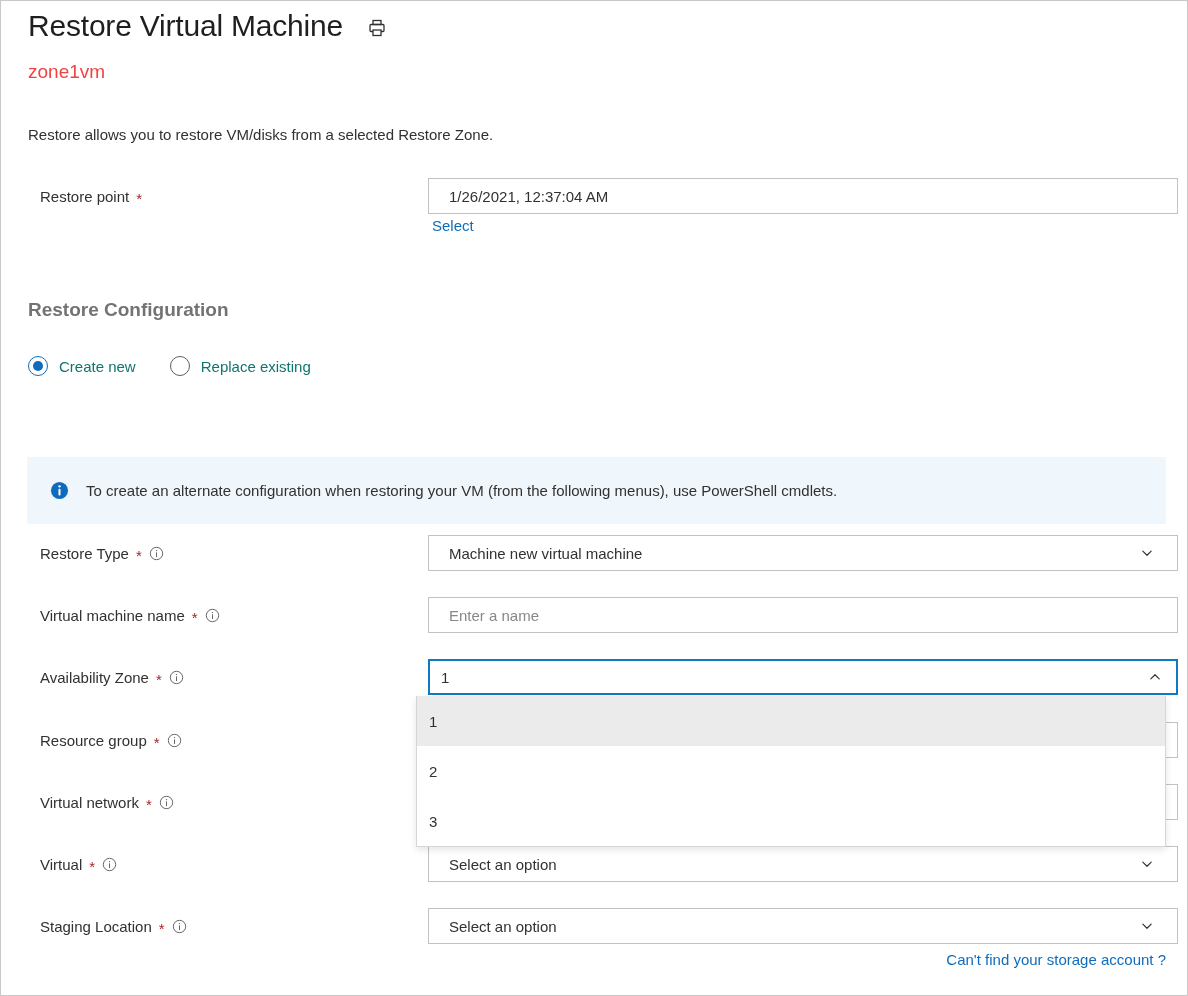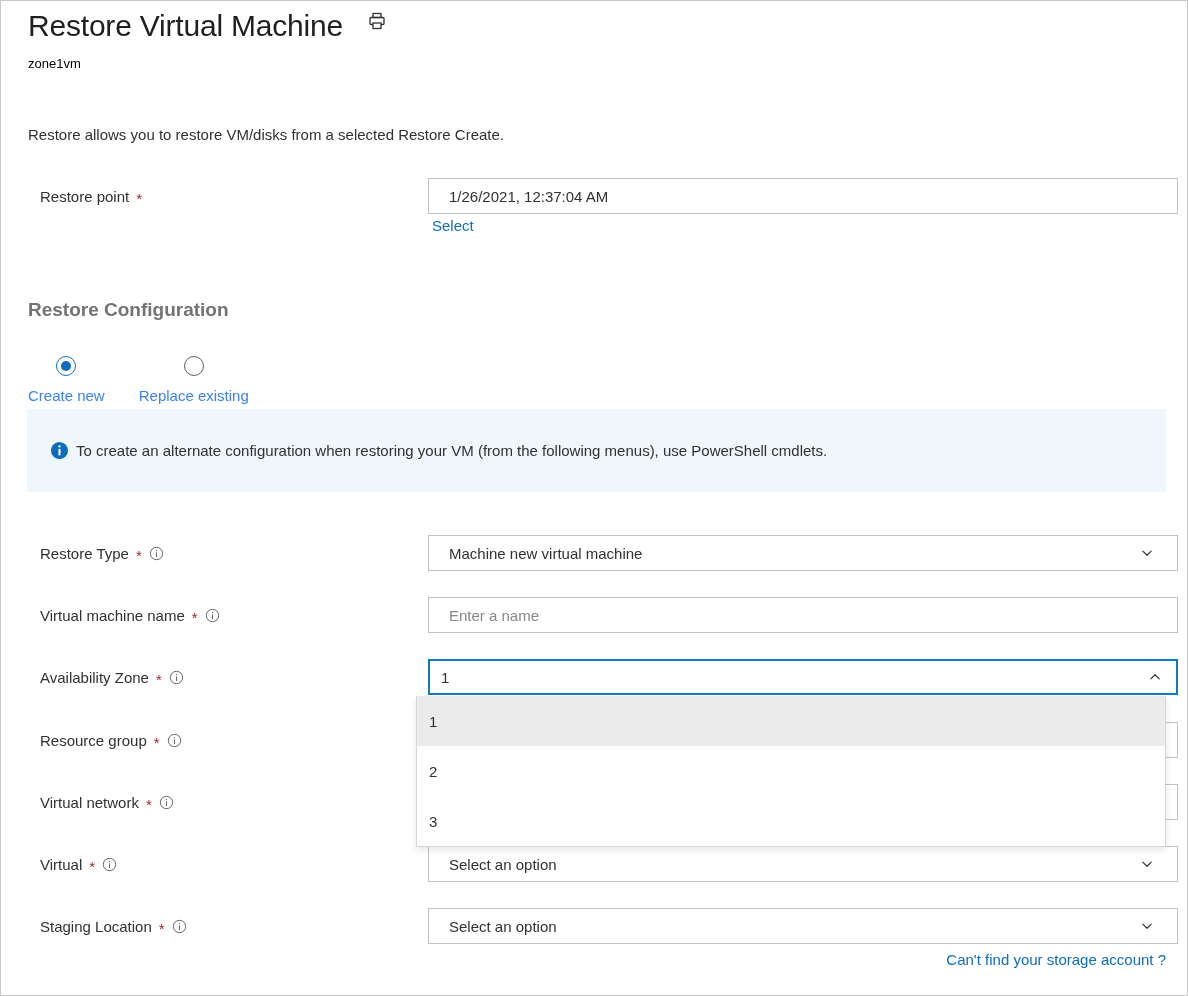--- a/index.html
+++ b/index.html
@@ -23,43 +23,44 @@
 
   
   .header {
     position: absolute;
     left: 27px;
     top: 4px;
     right: 20px;
   }
   .title-row {
     display: flex;
+    align-items: center;
     gap: 22px;
   }
   .page-title {
     font-size: 30px;
     font-weight: 400;
     color: #201f1e;
     line-height: 42px;
     letter-spacing: -0.2px;
     white-space: nowrap;
   }
   .print-icon {
     display: inline-flex;
     align-items: center;
     justify-content: center;
     width: 24px;
     height: 24px;
     margin-top: 4px;
     cursor: pointer;
   }
   .subtitle {
-    margin-top: 8px;
-    font-size: 13px;
-    color: #000000;
+    margin-top: 16px;
+    font-size: 19px;
+    color: #ef4444;
     line-height: 18px;
   }
 
   
   .intro {
     position: absolute;
     left: 27px;
     top: 123px;
     font-size: 15px;
     color: #323130;
@@ -163,22 +164,21 @@
     display: flex;
     align-items: center;
     gap: 34px;
   }
   .radio-option {
     display: flex;
     align-items: center;
     gap: 11px;
     cursor: pointer;
     font-size: 15px;
-    color: #3b82f6;
-    flex-direction: column;
+    color: #0f766e;
   }
   .radio-mark {
     width: 20px;
     height: 20px;
     border-radius: 50%;
     border: 1px solid #605e5c;
     background: #ffffff;
     display: inline-flex;
     align-items: center;
     justify-content: center;
@@ -192,28 +192,28 @@
     width: 10px;
     height: 10px;
     border-radius: 50%;
     background: #0f6cbd;
   }
 
   
   .info-banner {
     position: absolute;
     left: 26px;
-    top: 408px;
+    top: 456px;
     width: 1139px;
-    height: 83px;
+    height: 67px;
     background: #eff6fc;
     display: flex;
     align-items: center;
     padding: 0 22px;
-    gap: 7px;
+    gap: 17px;
   }
   .banner-icon {
     flex: 0 0 auto;
     width: 20px;
     height: 20px;
     display: inline-flex;
     align-items: center;
     justify-content: center;
   }
   .banner-text {
@@ -266,21 +266,21 @@
         <svg width="20" height="20" viewBox="0 0 20 20" fill="none" stroke="#323130" stroke-width="1.3">
           <rect x="6" y="2.5" width="8" height="4"></rect>
           <rect x="3" y="6.5" width="14" height="7" rx="1"></rect>
           <rect x="6" y="12" width="8" height="5.5" fill="#ffffff"></rect>
         </svg>
       </span>
     </div>
     <div class="subtitle">zone1vm</div>
   </div>
 
-  <div class="intro">Restore allows you to restore VM/disks from a selected Restore Create.</div>
+  <div class="intro">Restore allows you to restore VM/disks from a selected Restore Zone.</div>
 
   <div class="field-row" style="top:177px;">
     <div class="field-label">
       <span>Restore point</span>
       <span class="req">*</span>
     </div>
     <div class="control">
       <span class="value">1/26/2021, 12:37:04 AM</span>
     </div>
   </div>

